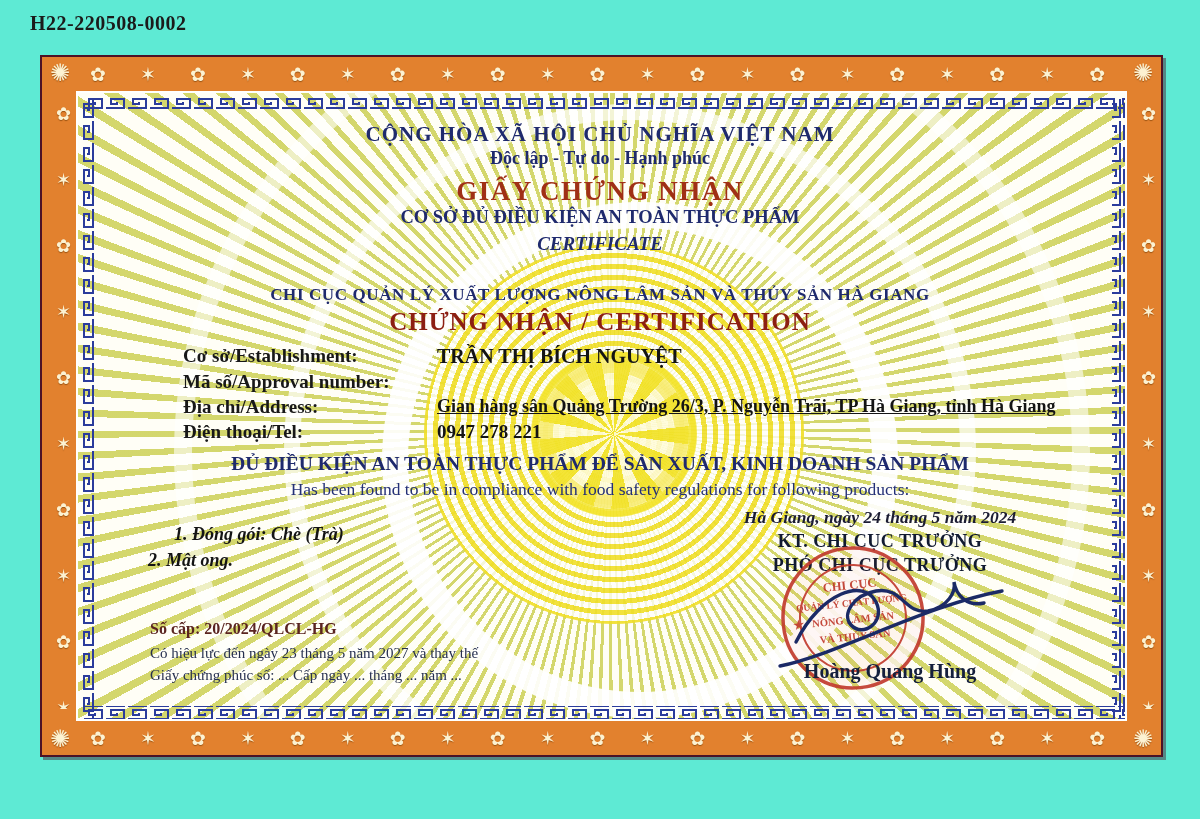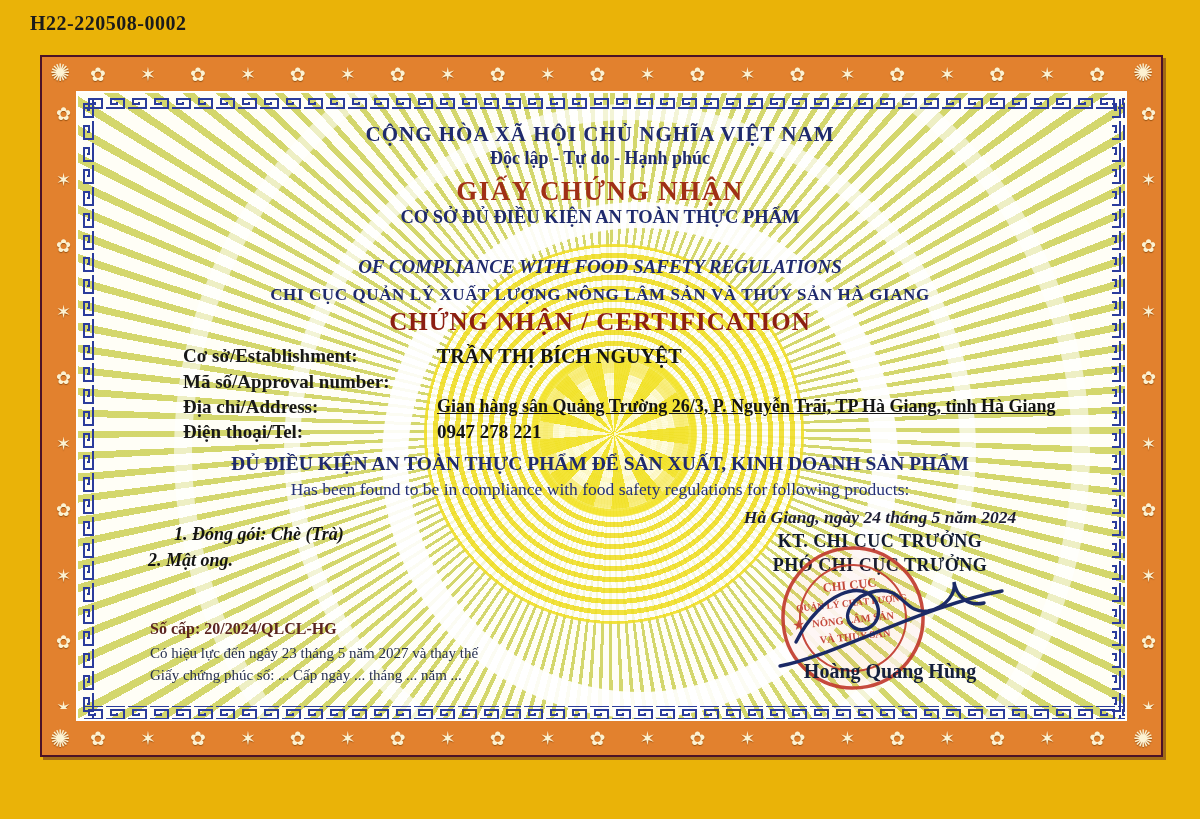--- a/index.html
+++ b/index.html
@@ -1,18 +1,18 @@
 <!DOCTYPE html>
 <html><head>
 <meta charset="utf-8">
 <style>
   html,body{margin:0;padding:0;background:#ffffff;}
   .page{
     position:relative;width:1200px;height:819px;overflow:hidden;
-    background:#eab308;
+    background:#5eead4;
     font-family:"Liberation Serif","DejaVu Serif",serif;
   }
   .doc-code{
     position:absolute;left:30px;top:12px;
     font-size:20px;font-weight:bold;color:#1b1b1b;letter-spacing:.5px;
   }
   
   .frame{
     position:absolute;left:40px;top:55px;width:1119px;height:698px;
     background:#e2812e;
@@ -138,21 +138,21 @@
       <rect x="0" y="609" width="1043" height="13" fill="url(#mkh)"></rect>
       <rect x="0" y="0" width="13" height="622" fill="url(#mkv)"></rect>
       <rect x="1030" y="0" width="13" height="622" fill="url(#mkv)"></rect>
     </svg>
   </div>
 
   <div class="abs ctr navy t-national">CỘNG HÒA XÃ HỘI CHỦ NGHĨA VIỆT NAM</div>
   <div class="abs ctr navy t-motto">Độc lập - Tự do - Hạnh phúc</div>
   <div class="abs ctr t-title-vi">GIẤY CHỨNG NHẬN</div>
   <div class="abs ctr navy t-sub-vi">CƠ SỞ ĐỦ ĐIỀU KIỆN AN TOÀN THỰC PHẨM</div>
-  <div class="abs ctr navy t-sub-en">OF COMPLIANCE WITH FOOD SAFETY REGULATIONS</div>
+  <div class="abs ctr navy t-title-en">CERTIFICATE</div>
   <div class="abs ctr navy t-authority">CHI CỤC QUẢN LÝ XUẤT LƯỢNG NÔNG LÂM SẢN VÀ THỦY SẢN HÀ GIANG</div>
   <div class="abs ctr t-cert">CHỨNG NHẬN / CERTIFICATION</div>
 
   <div class="field-label fy1">Cơ sở/Establishment:</div>
   <div class="field-value fy1 v-establishment">TRẦN THỊ BÍCH NGUYỆT</div>
   <div class="field-label fy2">Mã số/Approval number:</div>
   <div class="field-value fy2"></div>
   <div class="field-label fy3">Địa chỉ/Address:</div>
   <div class="field-value fy3 v-address">Gian hàng sân Quảng Trường 26/3, P. Nguyễn Trãi, TP Hà Giang, tỉnh Hà Giang</div>
   <div class="field-label fy4">Điện thoại/Tel:</div>

